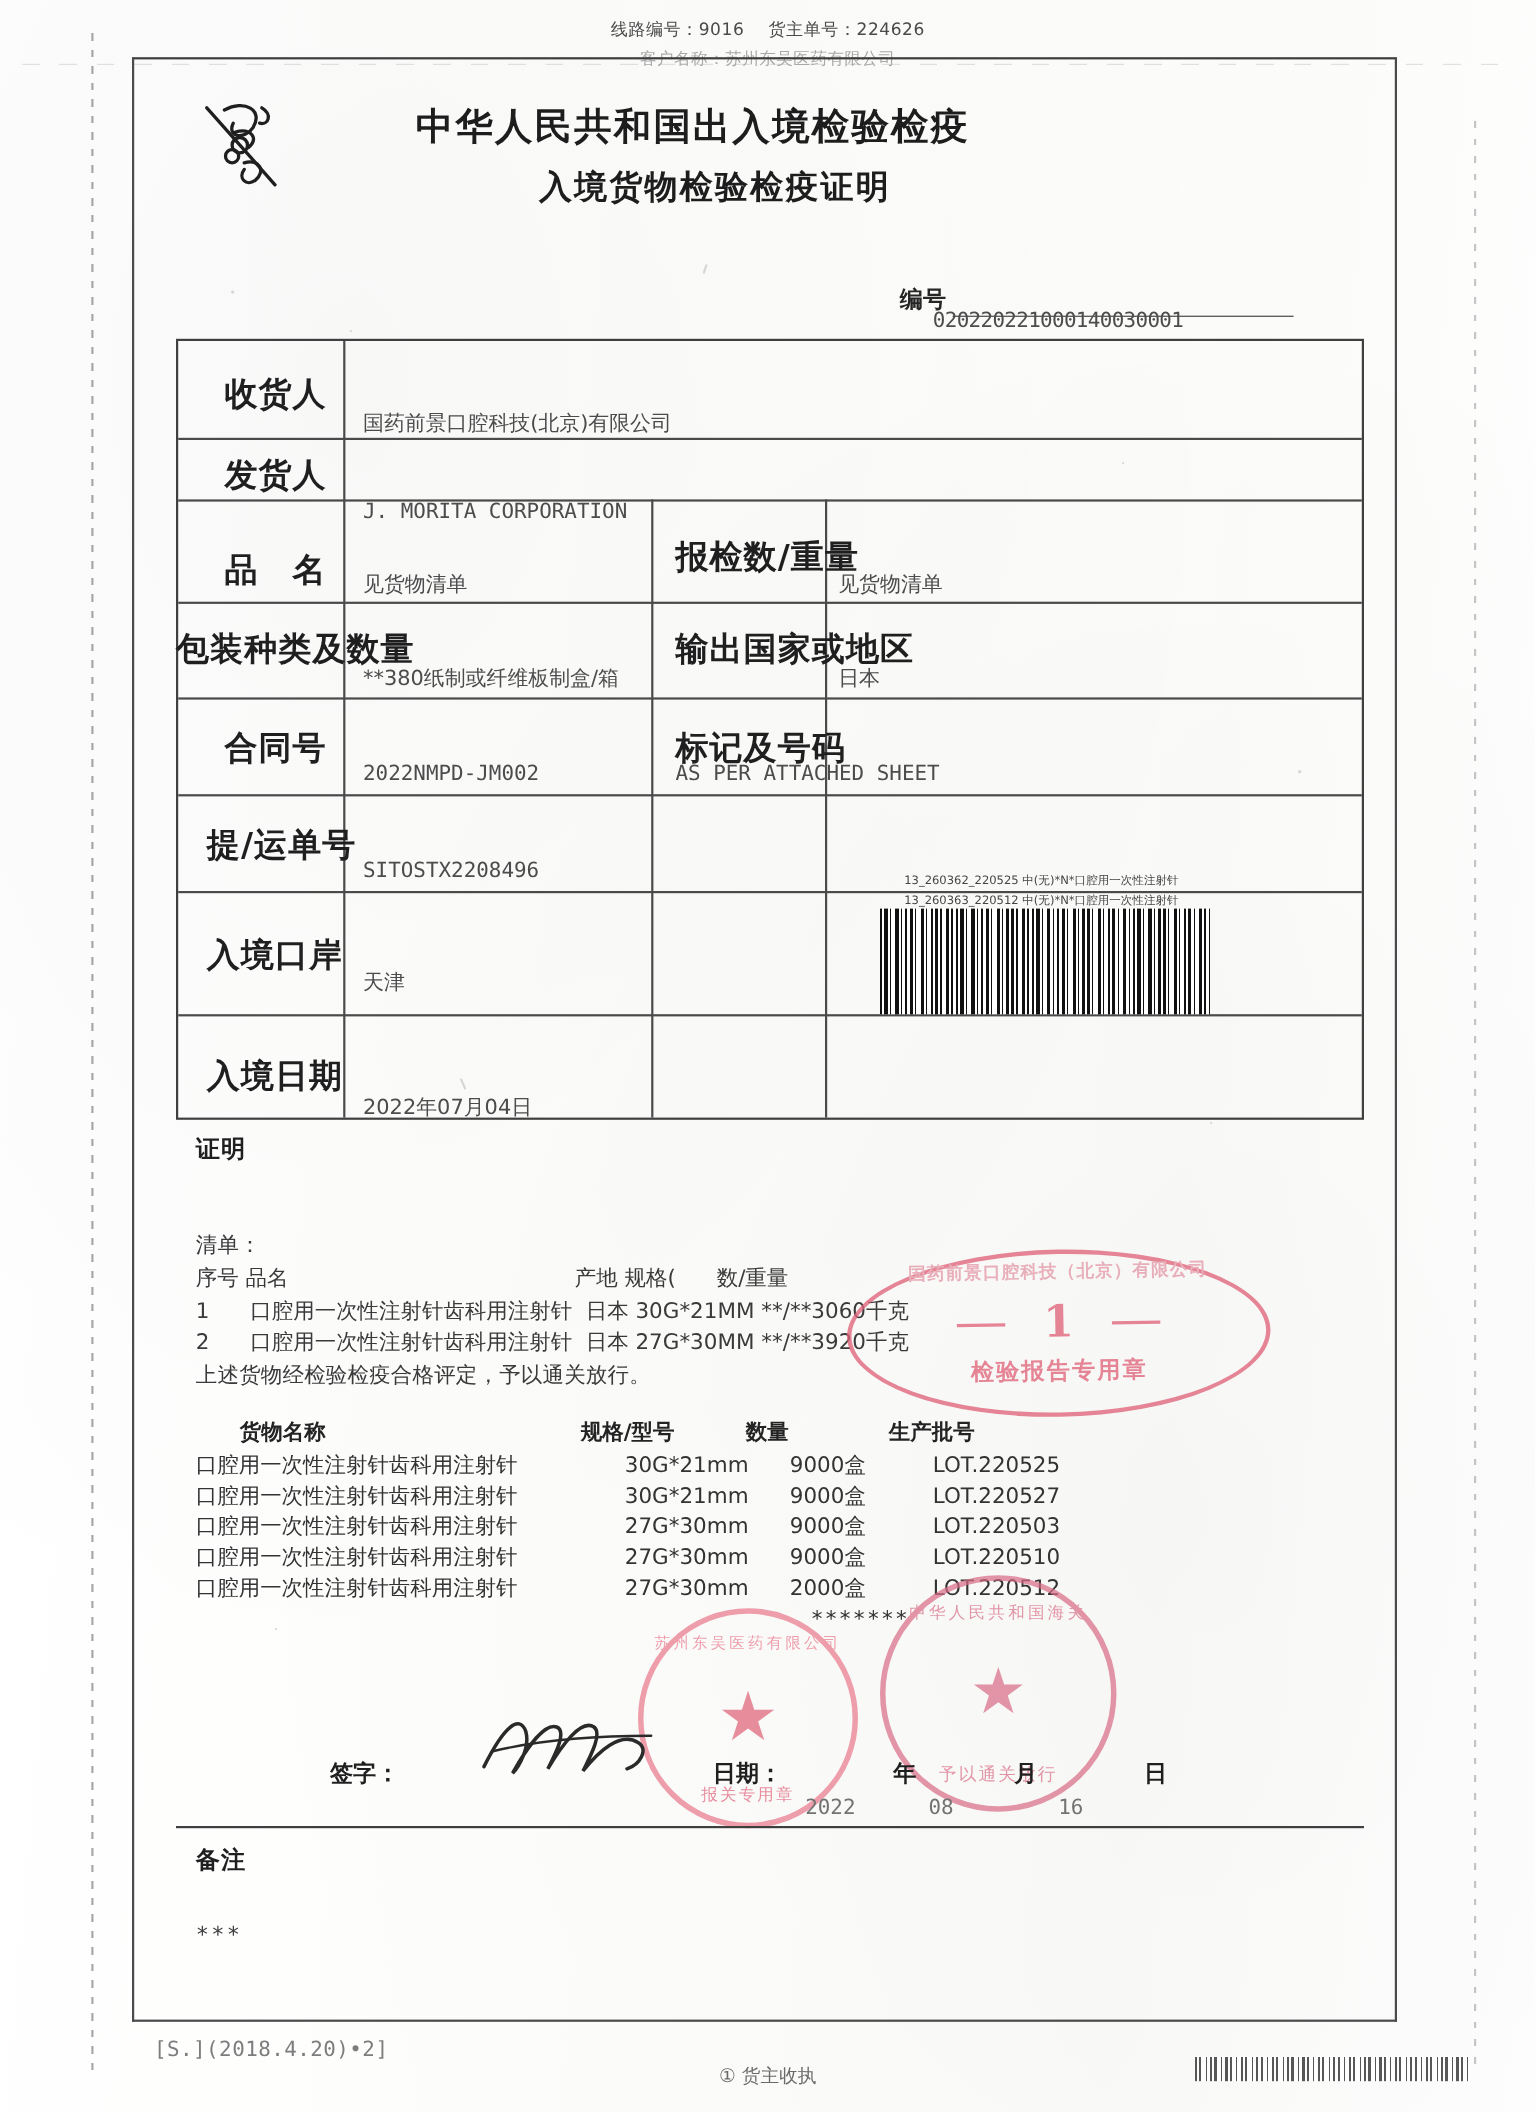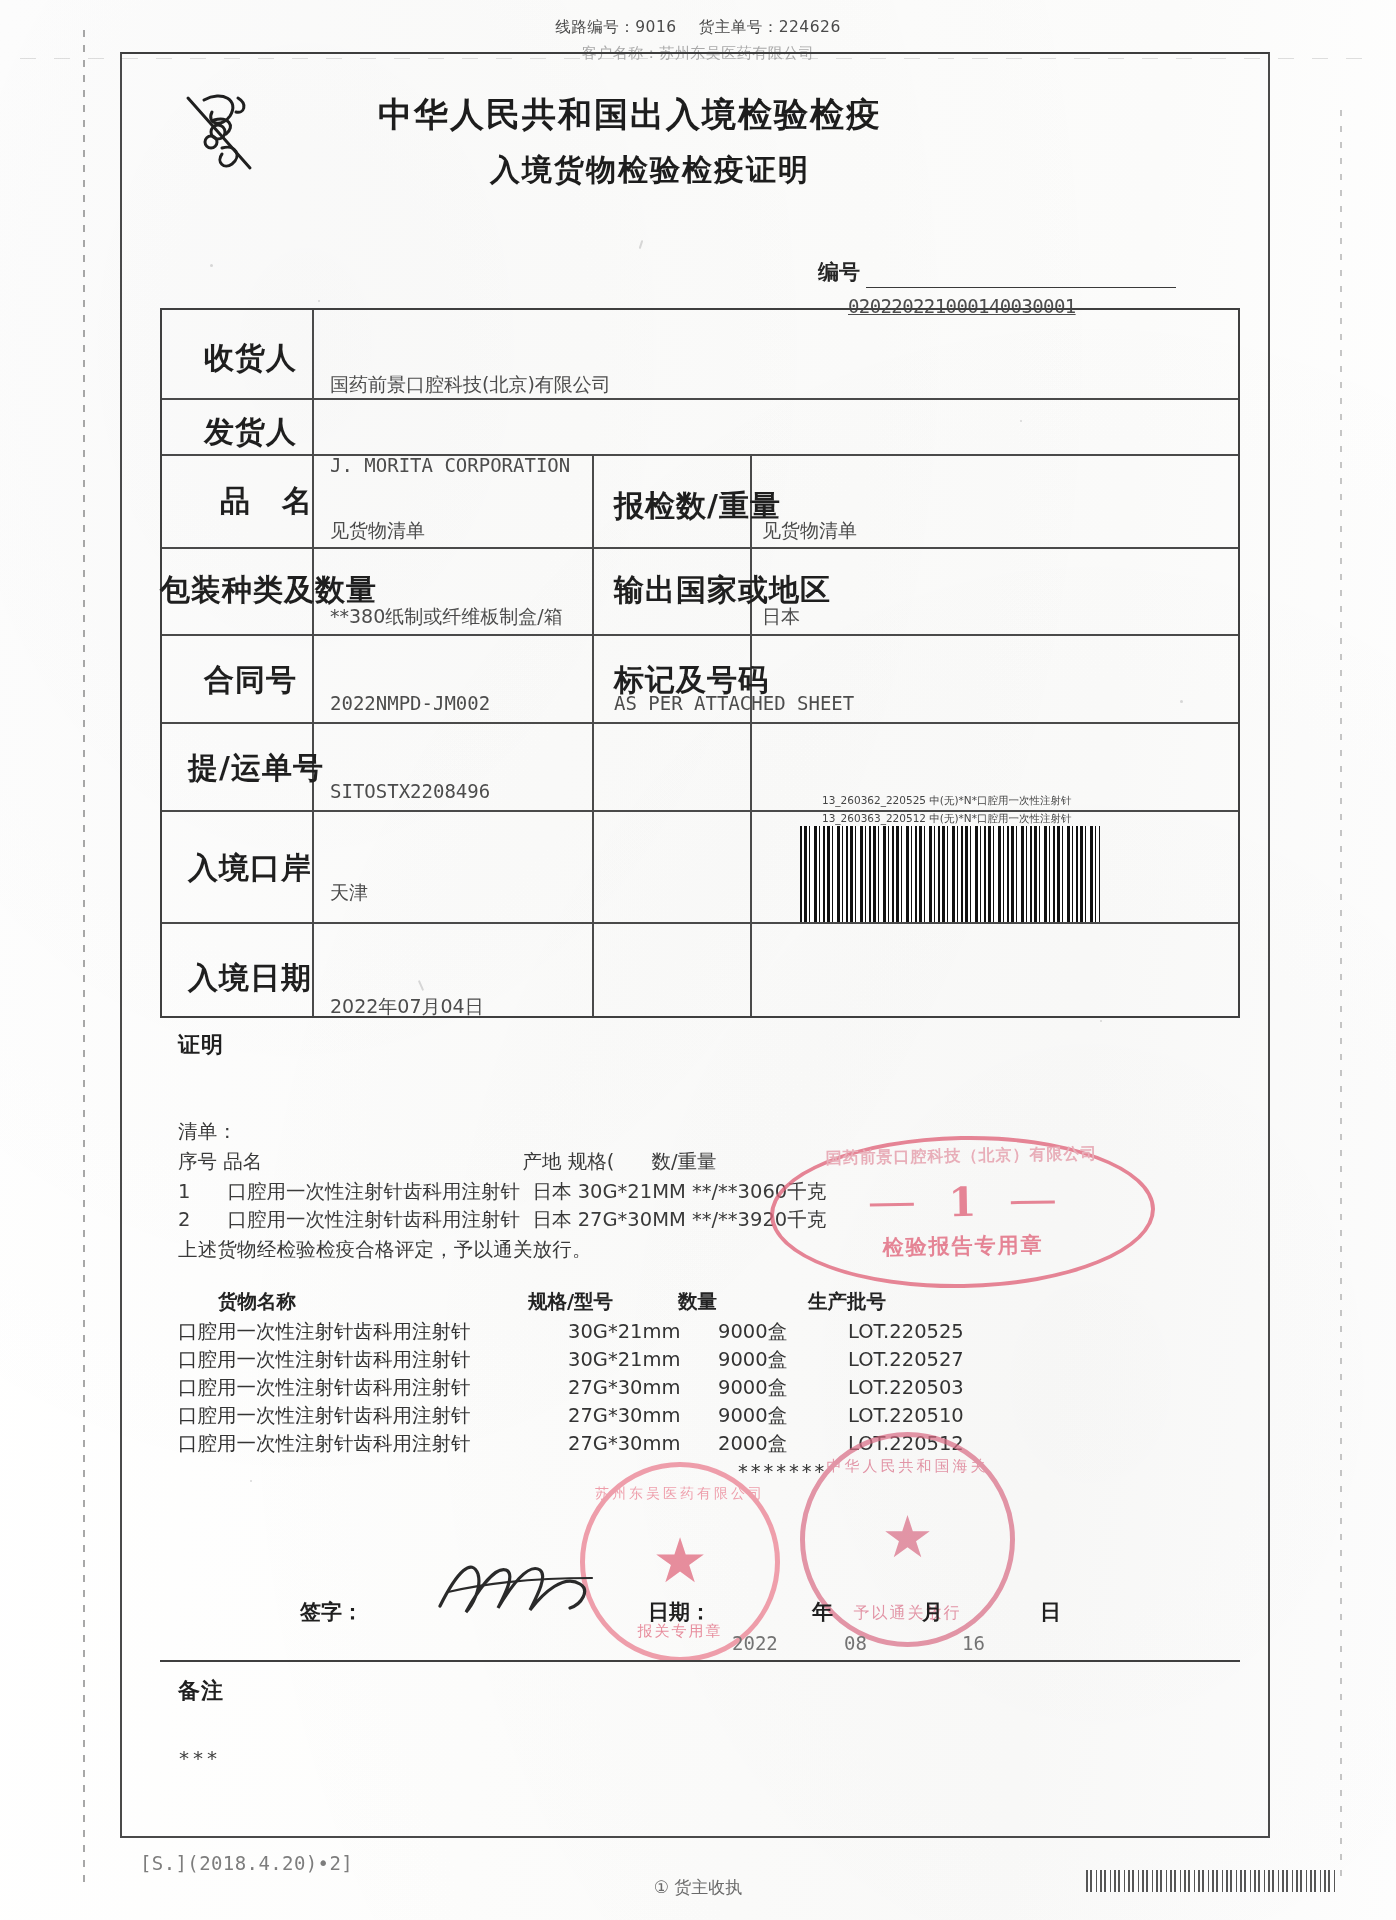--- a/index.html
+++ b/index.html
@@ -117,25 +117,24 @@
     font-family: "DejaVu Serif", "Liberation Serif", serif;
     font-size: 21px; font-weight: bold; color: #262626;
     padding-bottom: 2px;
   }
   .serial-rule {
     width: 310px; border-bottom: 1.6px solid #3a3a3a;
     margin-left: 6px;
   }
   .serial-value {
     position: absolute;
-    left: 848px; top: 295px;
+    left: 848px; top: 280px;
     font-family: "DejaVu Sans Mono", "Liberation Mono", monospace;
     font-size: 19px; letter-spacing: -.6px;
     color: #4d4d4d;
-    text-decoration: underline;
   }
 
   
   .tbl {
     position: absolute;
     left: 160px; top: 308px;
     width: 1080px; height: 710px;
     border: 2px solid #3f3f3f;
   }
   .tbl .vline {
@@ -429,21 +428,21 @@
   <div class="hline" style="top:88px;"></div>
   <div class="hline" style="top:144px;"></div>
   <div class="hline" style="top:237px;"></div>
   <div class="hline" style="top:324px;"></div>
   <div class="hline" style="top:412px;"></div>
   <div class="hline" style="top:500px;"></div>
   <div class="hline" style="top:612px;"></div>
 
   <div class="cell-label" style="left:42px;  top:28px;">收货人</div>
   <div class="cell-label" style="left:42px;  top:102px;">发货人</div>
-  <div class="cell-label" style="left:42px;  top:171px;margin-left:16px;">品　名</div>
+  <div class="cell-label" style="left:42px;  top:188px;">品　名</div>
   <div class="cell-label" style="left:-2px;  top:260px;">包装种类及数量</div>
   <div class="cell-label" style="left:42px;  top:350px;">合同号</div>
   <div class="cell-label" style="left:26px;  top:438px;">提/运单号</div>
   <div class="cell-label" style="left:26px;  top:538px;">入境口岸</div>
   <div class="cell-label" style="left:26px;  top:648px;">入境日期</div>
 
   <div class="cell-label" style="left:452px; top:176px;">报检数/重量</div>
   <div class="cell-label" style="left:452px; top:260px;">输出国家或地区</div>
   <div class="cell-label" style="left:452px; top:350px;">标记及号码</div>
 

